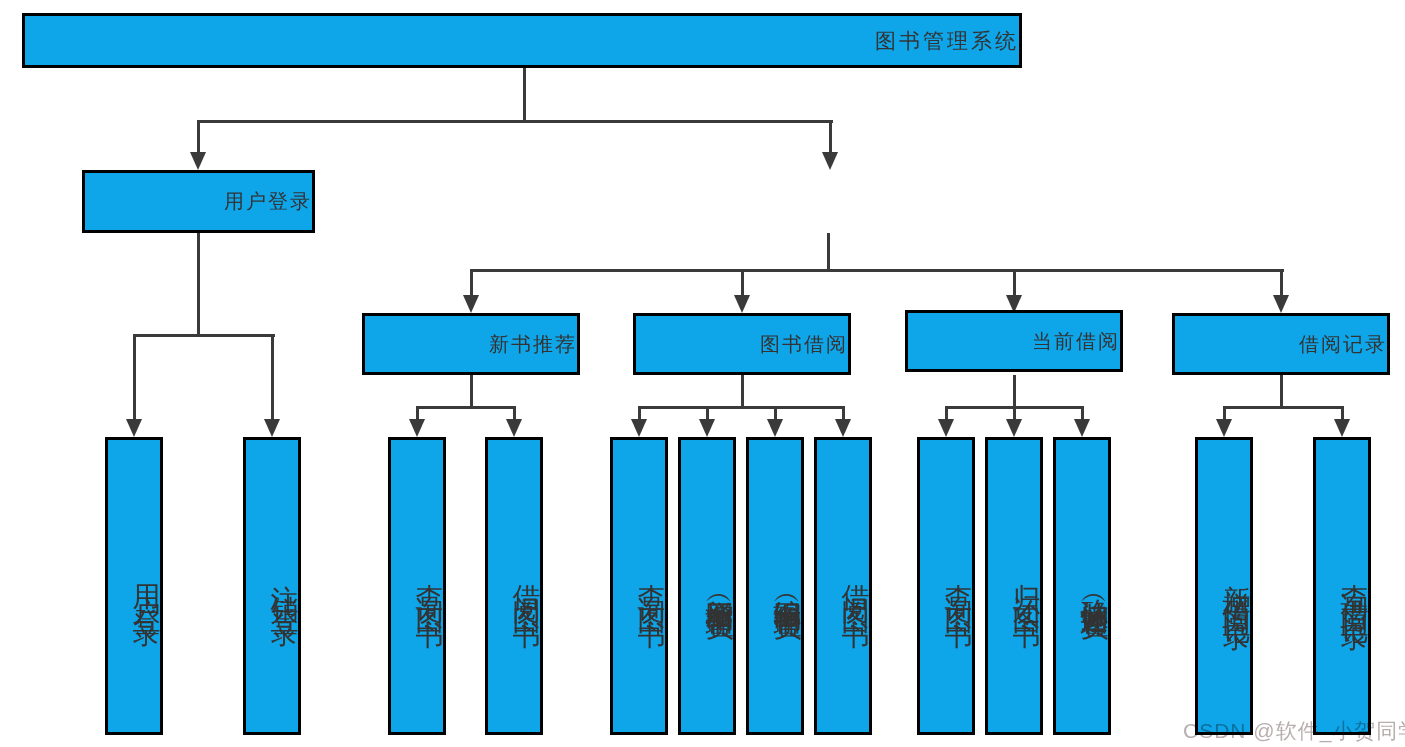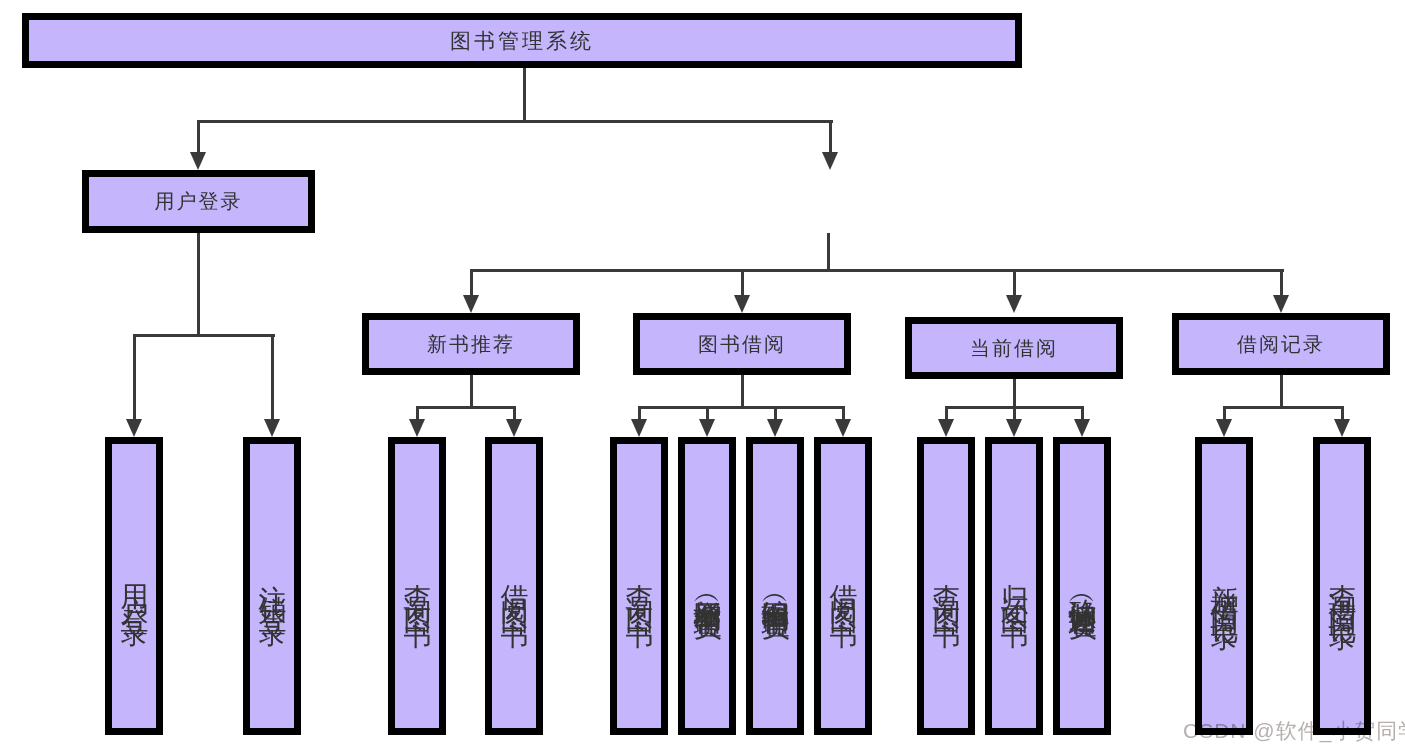--- a/index.html
+++ b/index.html
@@ -1,22 +1,22 @@
 <!DOCTYPE html>
 <html><head>
 <meta charset="utf-8">
 <style>
   html,body{margin:0;padding:0;background:#ffffff;}
   .canvas{
     position:relative;width:1405px;height:747px;background:#ffffff;overflow:hidden;
     font-family:"Liberation Sans","DejaVu Sans",sans-serif;color:#333333;
   }
   .box{
-    position:absolute;background:#c4b5fd;border:7px solid #000000;box-sizing:border-box;
-    display:flex;align-items:center;justify-content:center;text-align:center;
+    position:absolute;background:#0ea5e9;border:3px solid #000000;box-sizing:border-box;
+    display:flex;align-items:center;justify-content:flex-end;text-align:center;
   }
   .hlabel{font-size:20px;letter-spacing:2px;white-space:nowrap;}
   .rootlabel{font-size:21px;letter-spacing:3px;white-space:nowrap;}
   .vlabel{
     writing-mode:vertical-rl;text-orientation:mixed;font-size:28px;line-height:1;
     white-space:nowrap;
   }
   .v-short{letter-spacing:12px;}
   .v-med{letter-spacing:8px;}
   .v-long{letter-spacing:2px;}
@@ -104,21 +104,21 @@
   <div class="box" style="left:82px;top:170px;width:233px;height:63px;">
     <span class="hlabel">用户登录</span>
   </div>
 
   <div class="box" style="left:362px;top:313px;width:218px;height:62px;">
     <span class="hlabel">新书推荐</span>
   </div>
   <div class="box" style="left:633px;top:313px;width:218px;height:62px;">
     <span class="hlabel">图书借阅</span>
   </div>
-  <div class="box" style="left:905px;top:317px;width:218px;height:62px;">
+  <div class="box" style="left:905px;top:310px;width:218px;height:62px;">
     <span class="hlabel">当前借阅</span>
   </div>
   <div class="box" style="left:1172px;top:313px;width:218px;height:62px;">
     <span class="hlabel">借阅记录</span>
   </div>
 
   <div class="box" style="left:105px;top:437px;width:58px;height:298px;">
     <span class="vlabel v-short">用户登录</span>
   </div>
   <div class="box" style="left:243px;top:437px;width:58px;height:298px;">

